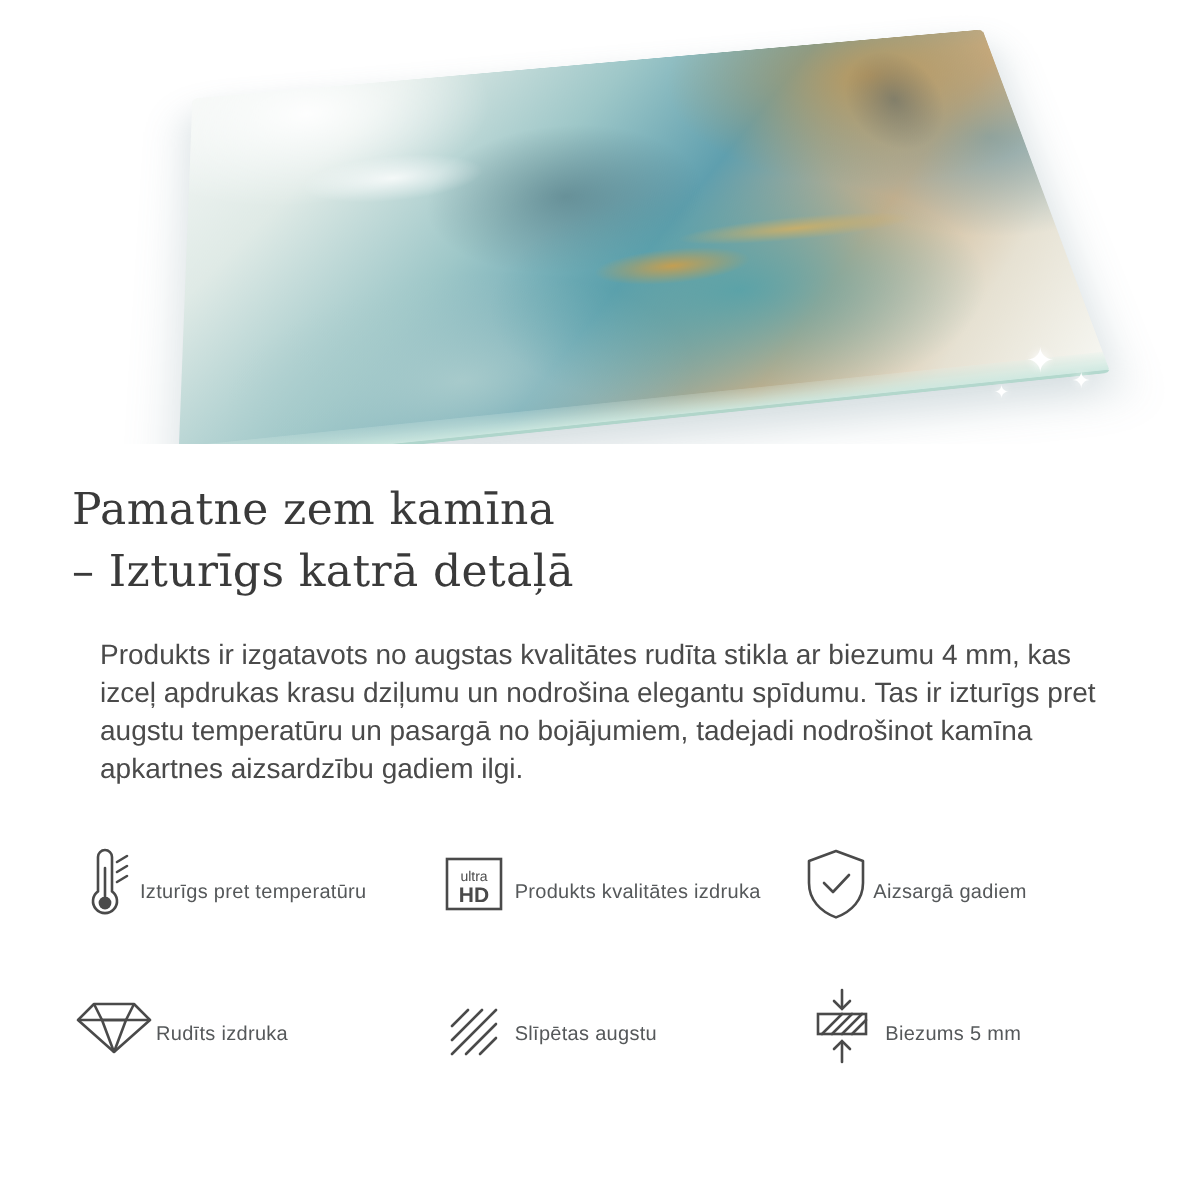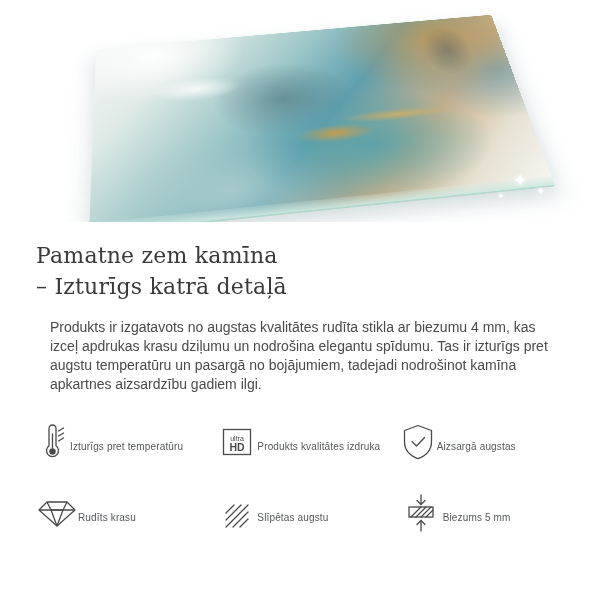--- a/index.html
+++ b/index.html
@@ -176,34 +176,34 @@
         <span class="feature-label">Produkts kvalitātes izdruka</span>
       </div>
 
       <div class="feature">
         <span class="feature-icon">
           <svg width="38" height="42" viewBox="0 0 38 42" fill="none" stroke="#4a4a4a" stroke-width="1.3" stroke-linejoin="round" stroke-linecap="round">
             <path d="M19 4.5 32.5 9.5v11c0 8.3-5.6 14.3-13.5 17.2C11.1 34.8 5.5 28.8 5.5 20.5v-11z"></path>
             <polyline points="13,20.5 17.5,25 25.5,16.5"></polyline>
           </svg>
         </span>
-        <span class="feature-label">Aizsargā augstas</span>
+        <span class="feature-label">Aizsargā gadiem</span>
       </div>
 
       <div class="feature">
         <span class="feature-icon">
           <svg width="42" height="36" viewBox="0 0 42 36" fill="none" stroke="#4a4a4a" stroke-width="1.3" stroke-linejoin="round">
             <path d="M11 7h20l8 8-18 16L3 15z"></path>
             <path d="M3 15h36"></path>
             <path d="M11 7 15 15l6 16"></path>
             <path d="M31 7 27 15l-6 16"></path>
             <path d="M15 15h12"></path>
           </svg>
         </span>
-        <span class="feature-label">Rudīts krasu</span>
+        <span class="feature-label">Rudīts izdruka</span>
       </div>
 
       <div class="feature">
         <span class="feature-icon">
           <svg width="40" height="34" viewBox="0 0 40 34" fill="none" stroke="#4a4a4a" stroke-width="1.3" stroke-linecap="round">
             <path d="M9 24 24 9"></path>
             <path d="M9 17 17 9"></path>
             <path d="M9 31 31 9"></path>
             <path d="M16 31 31 16"></path>
             <path d="M23 31 31 23"></path>

